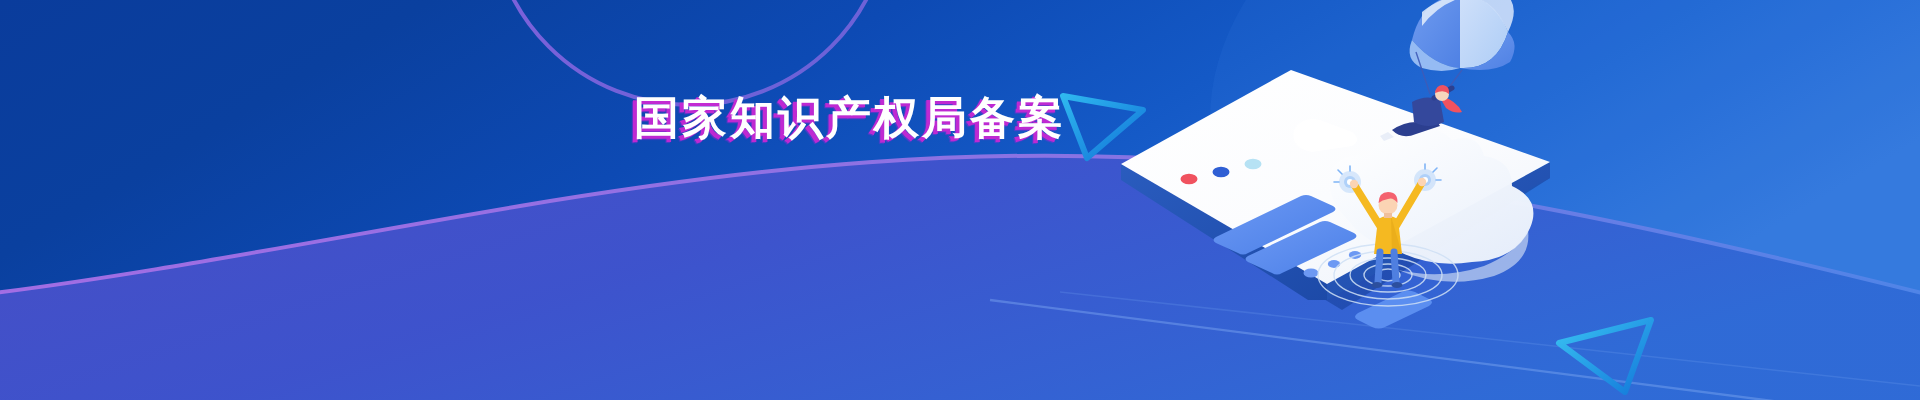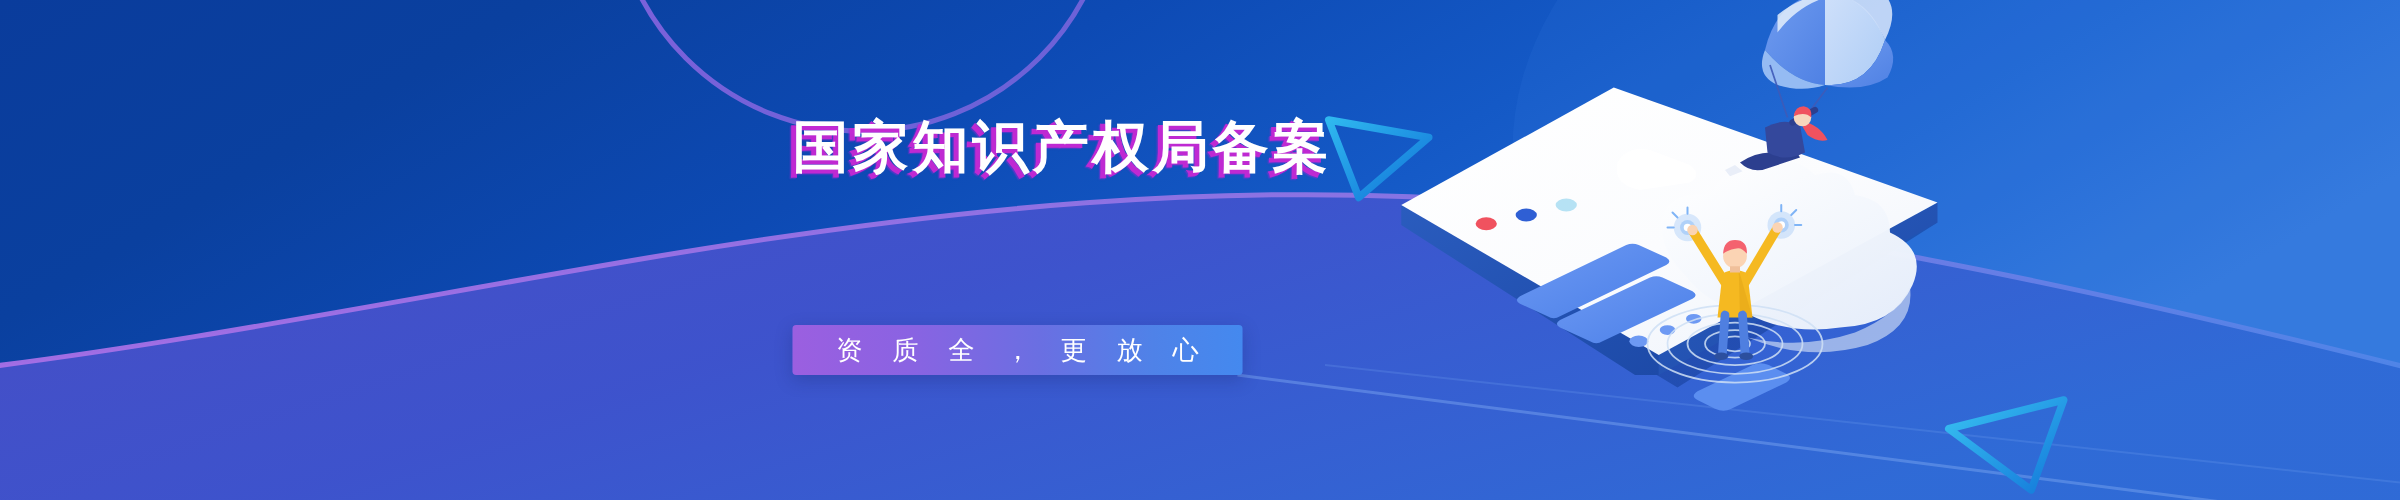--- a/index.html
+++ b/index.html
@@ -291,18 +291,15 @@
       <path d="M 284 150 L 276 154 L 280 159 L 290 155 Z" fill="#e9eef8"></path>
     </g>
   </svg>
 
   <div class="content">
 
     <div class="headline">
       <div class="headline-line">国家知识产权局备案</div>
     </div>
 
-    <div class="badge">
-      <span class="badge-text">资 质 全 ， 更 放 心</span>
-    </div>
 
   </div>
 </div>
 
 </body></html>

